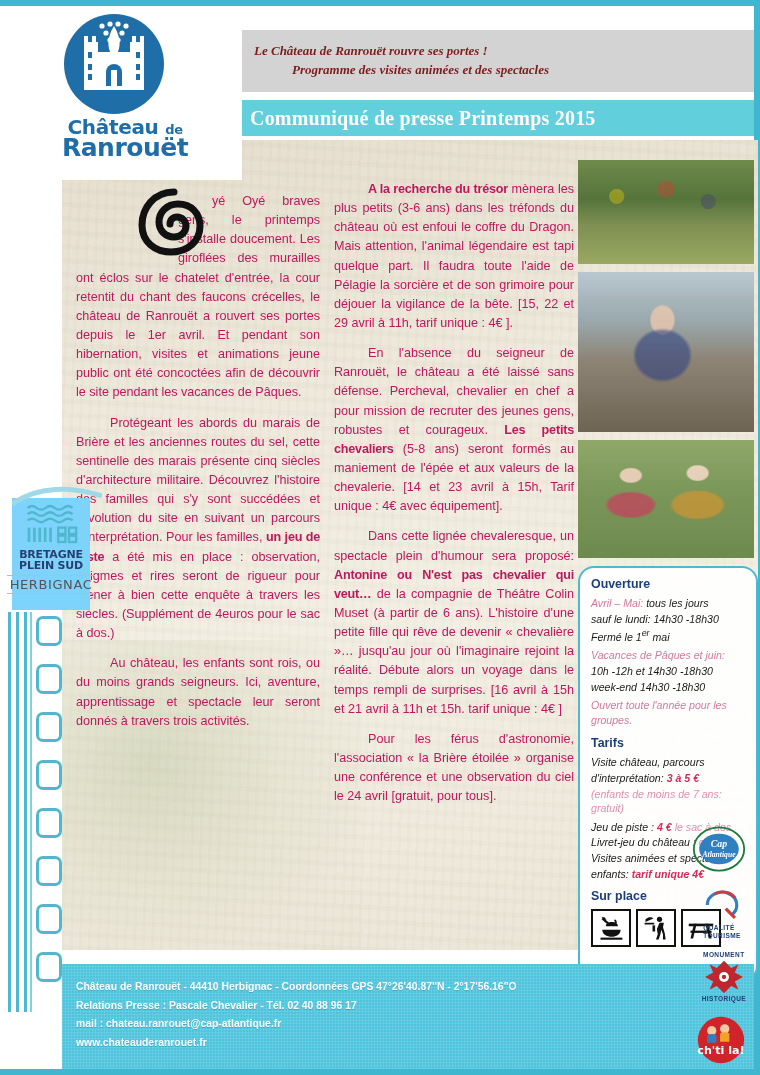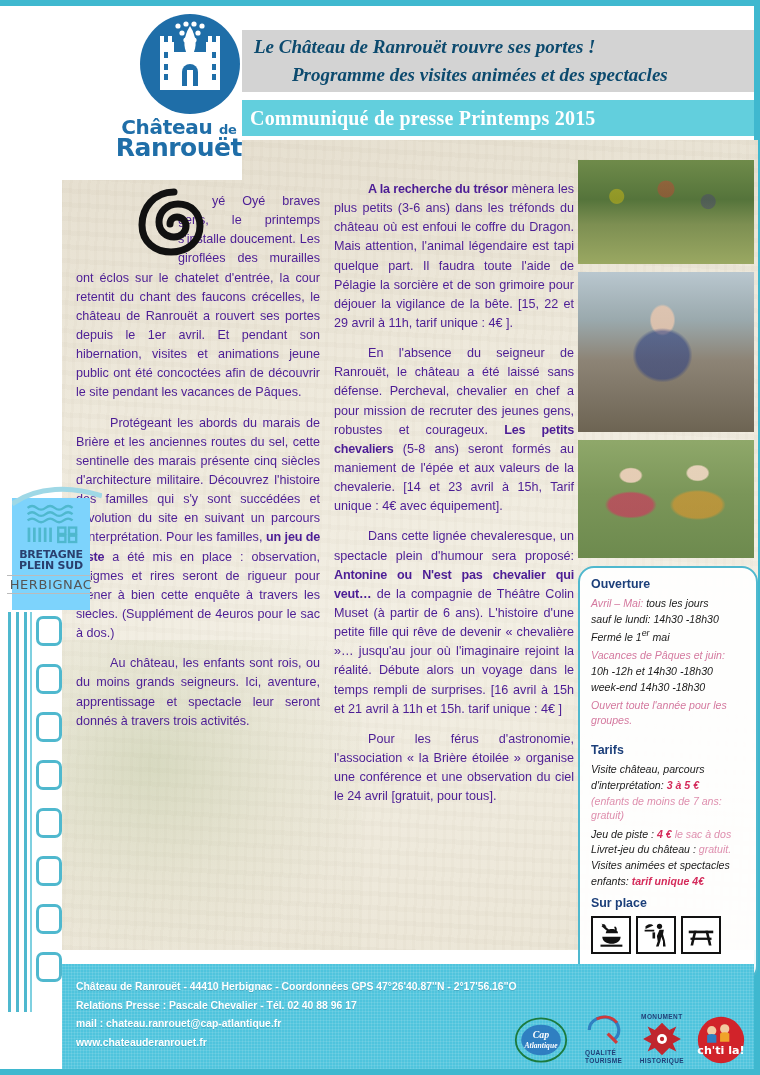--- a/index.html
+++ b/index.html
@@ -26,21 +26,21 @@
   .fs-l4 { left:30px; width:2px; background:#7fd0e0;}
   .fs-sq {
     position:absolute; left:36px; width:26px; height:30px;
     border:3px solid #4fb8ce; border-radius:7px; background:transparent;
   }
 
   
   .logo-block {
     position:absolute; left:62px; top:8px; width:180px; height:172px;
     background:#fff; z-index:6;
-    display:flex; flex-direction:column; align-items:flex-end;
+    display:flex; flex-direction:column; align-items:flex-start;
   }
   .logo-circle { position:relative; width:104px; height:104px; margin-top:4px; }
   .logo-text { text-align:center; line-height:0.92; margin-top:2px; }
   .logo-l1 {
     font-family:"DejaVu Sans", sans-serif; font-weight:bold;
     font-size:20px; color:#1f6ea8; letter-spacing:-0.3px; white-space:nowrap;
   }
   .logo-l1 .small { font-size:13px; }
   .logo-l2 {
     font-family:"DejaVu Sans", sans-serif; font-weight:bold;
@@ -48,21 +48,21 @@
   }
 
   
   .head-grey {
     position:absolute; left:232px; top:30px; width:522px; height:62px;
     background:#d3d3d3;
     display:flex; flex-direction:column; justify-content:center;
   }
   .head-grey .hl {
     font-family:"Liberation Serif", serif; font-style:italic; font-weight:bold;
-    font-size:19px; color:#0c4a6e; line-height:1.45; padding-left:22px;
+    font-size:13px; color:#7f1d1d; line-height:1.45; padding-left:22px;
   }
   .head-grey .hl2 { padding-left:60px;font-family:Liberation Serif, serif; }
   .head-teal {
     position:absolute; left:232px; top:100px; width:522px; height:36px;
     background:#62cfdd;
     display:flex; align-items:center;
   }
   .head-teal .ht {
     font-family:"Liberation Serif", serif; font-weight:bold;
     font-size:20px; color:#ffffff; padding-left:18px; letter-spacing:0.2px;
@@ -83,21 +83,21 @@
     background:
       radial-gradient(ellipse at 30% 40%, rgba(150,168,110,0.28) 0%, rgba(170,180,130,0.12) 45%, rgba(200,200,170,0.04) 75%);
     z-index:1;
   }
 
   
   .col { position:absolute; z-index:3; }
   .col p {
     font-family:"Liberation Sans", sans-serif;
     font-size:12.6px; line-height:1.52;
-    color:#4c1d95; text-align:justify;
+    color:#be185d; text-align:justify;
     text-indent:34px; margin-bottom:11px;
   }
   .col p b { font-weight:bold; letter-spacing:-0.2px; }
   .col-left  { left:76px;  top:192px; width:244px; }
   .col-mid   { left:334px; top:180px; width:240px; }
 
   
   .dropcap-wrap { float:left; width:76px; height:68px; margin:-4px 0 0 26px; position:relative; }
 
   
@@ -131,21 +131,21 @@
   .infobox {
     position:absolute; left:578px; top:566px; width:180px; height:416px;
     border:2px solid #4fb8ce; border-radius:16px;
     background:rgba(255,255,255,0.93);
     z-index:5; padding:9px 10px 6px 11px;
   }
   .ib-head {
     font-family:"Liberation Sans", sans-serif; font-weight:bold;
     font-size:12.4px; color:#1c3f7a; margin-bottom:5px;
   }
-  .ib-head.tarifs { margin-top:16px; }
+  .ib-head.tarifs { margin-top:9px; }
   .ib-head.surplace { margin-top:8px; }
   .ib-line {
     font-family:"Liberation Sans", sans-serif;
     font-size:10.6px; line-height:1.38; color:#1a1a1a; margin-bottom:1px;font-style:italic;
   }
   .ib-line.gap { margin-bottom:4px; }
   .accent-pink { color:#d4799f; }
   .accent-red  { color:#d42a5a; font-weight:bold; }
   .accent-soft { color:#de8fae; }
 
@@ -179,21 +179,21 @@
     background-image:
       repeating-linear-gradient(0deg, rgba(255,255,255,0.10) 0 1px, transparent 1px 3px),
       repeating-linear-gradient(90deg, rgba(255,255,255,0.10) 0 1px, transparent 1px 3px);
   }
   .footer-lines { position:absolute; left:14px; top:14px;border-radius:10px; }
   .f-line {
     font-family:"Liberation Sans", sans-serif; font-weight:bold;
     font-size:10.4px; color:#ffffff; line-height:1.78;
     text-shadow:0 1px 0 rgba(0,80,110,0.25);
   }
-  .f-logos { position:absolute; right:8px; bottom:4px; display:flex; align-items:flex-end; gap:12px; }
+  .f-logos { position:absolute; right:8px; bottom:4px; display:flex; align-items:flex-end; gap:12px;flex-direction:column; }
   .flogo { display:flex; flex-direction:column; align-items:center; }
   .flogo-cap {
     font-family:"Liberation Sans", sans-serif; font-size:6.5px;
     font-weight:bold; color:#1f3f77; letter-spacing:0.4px; line-height:1.2;
   }
 </style>
 </head>
 <body>
 
 <div id="page">

